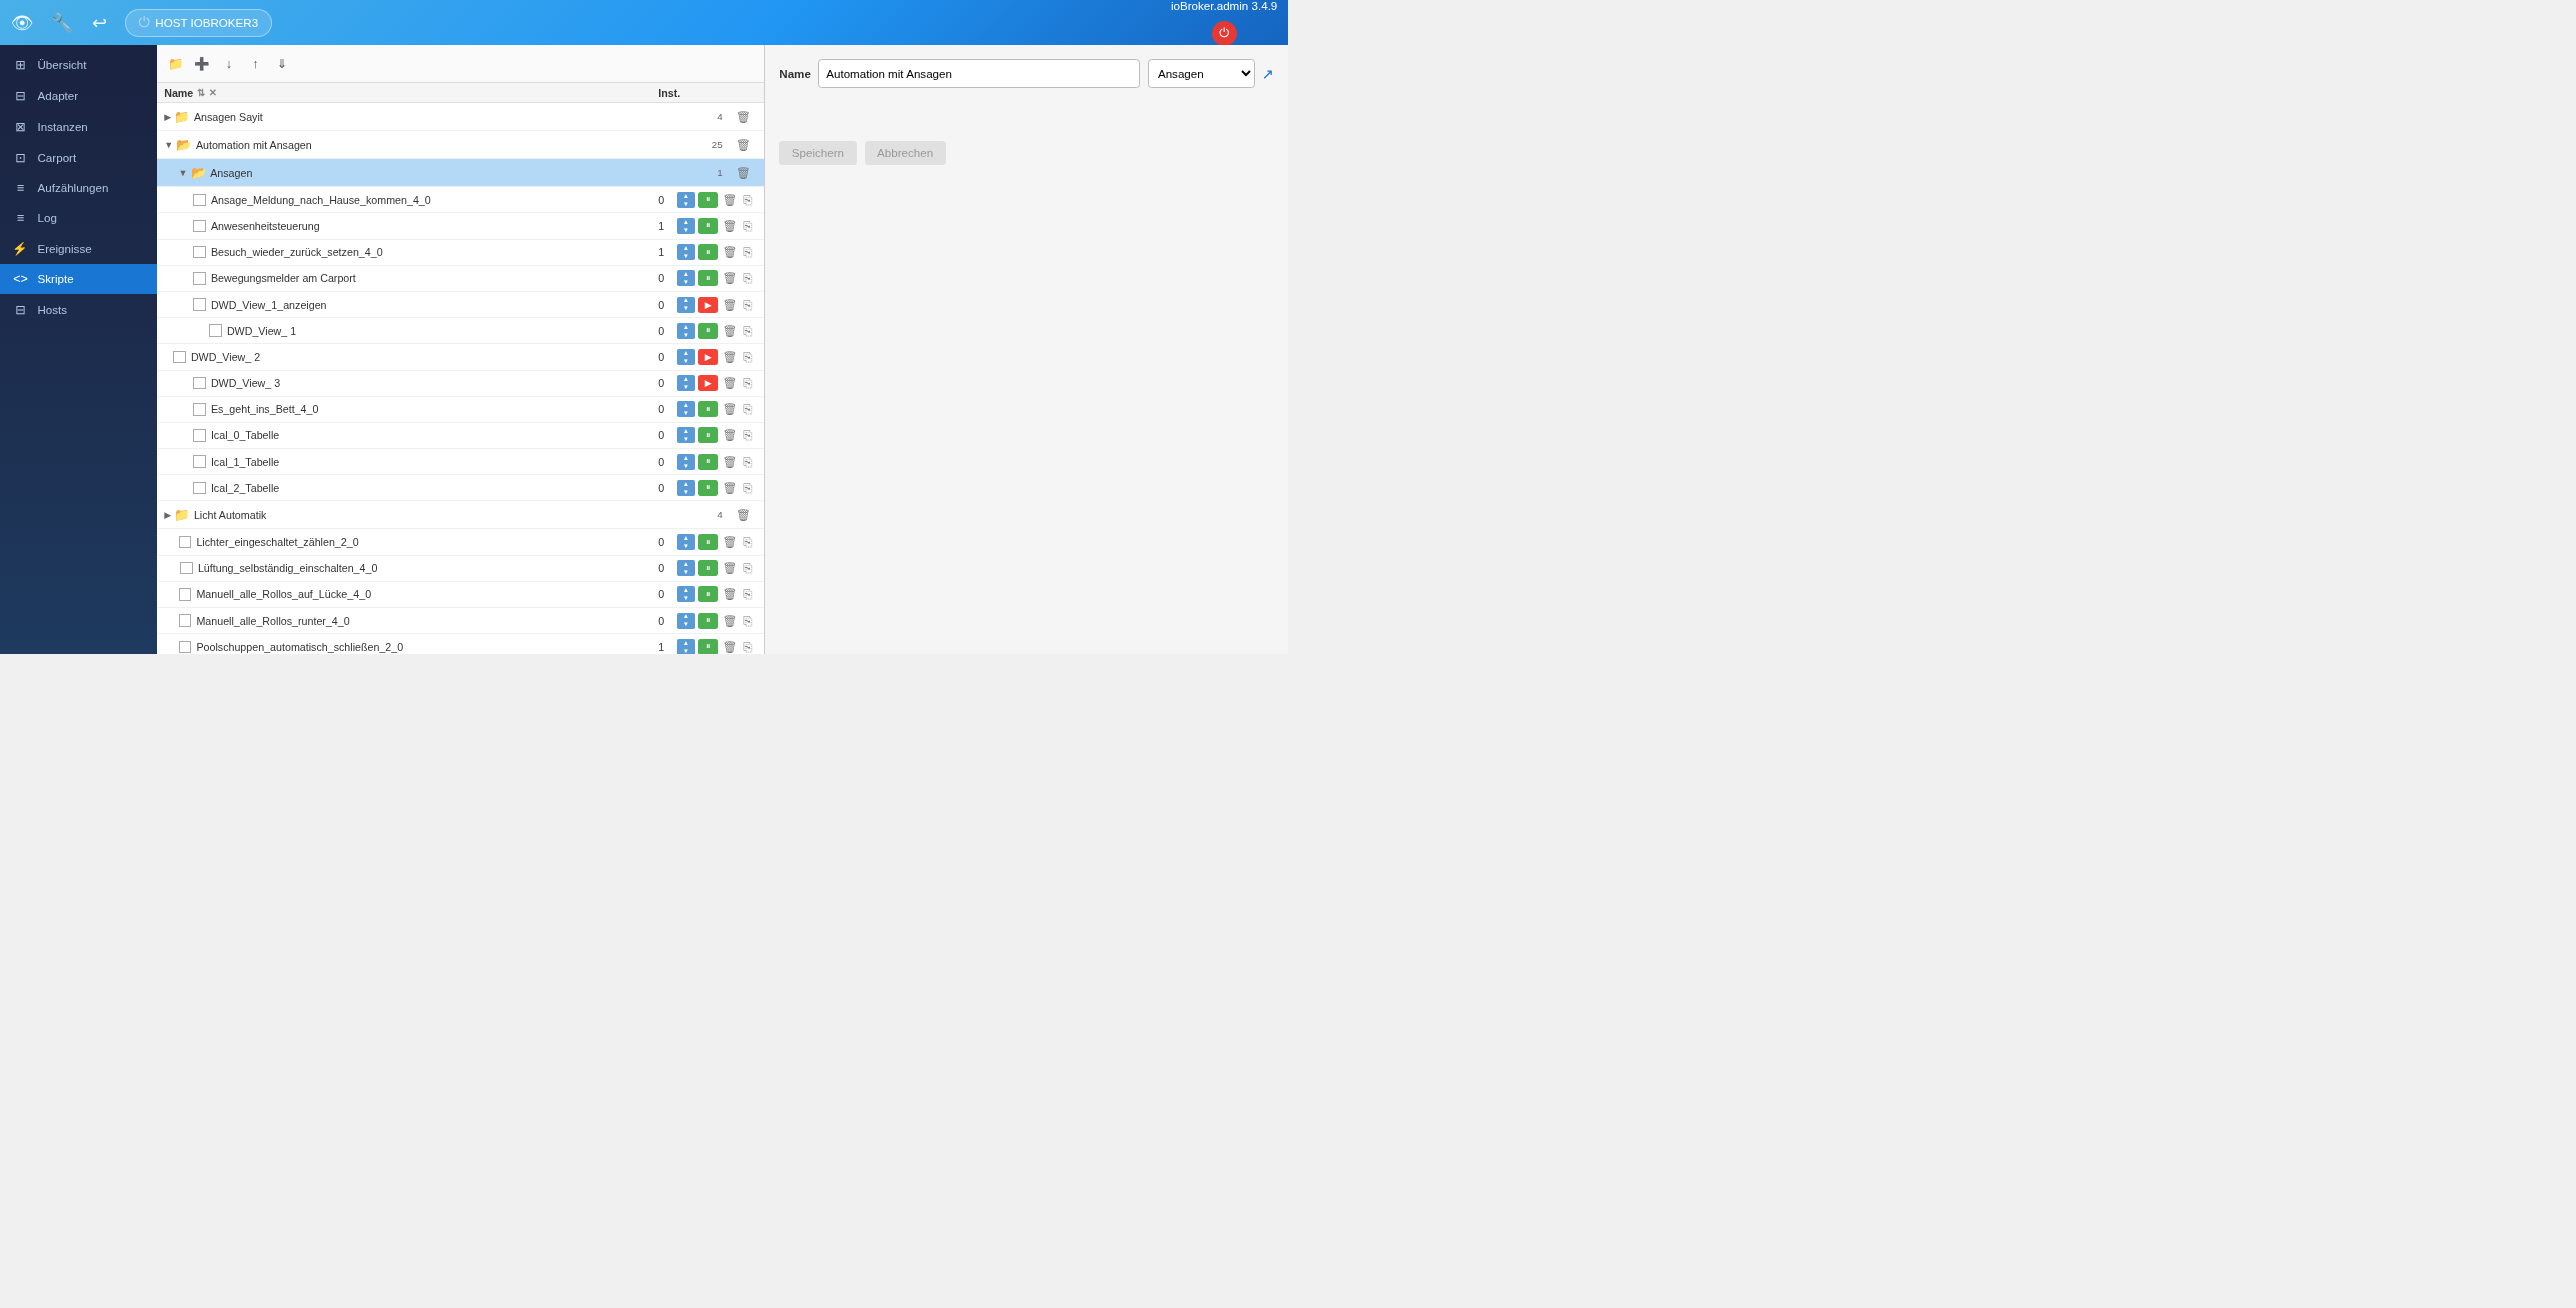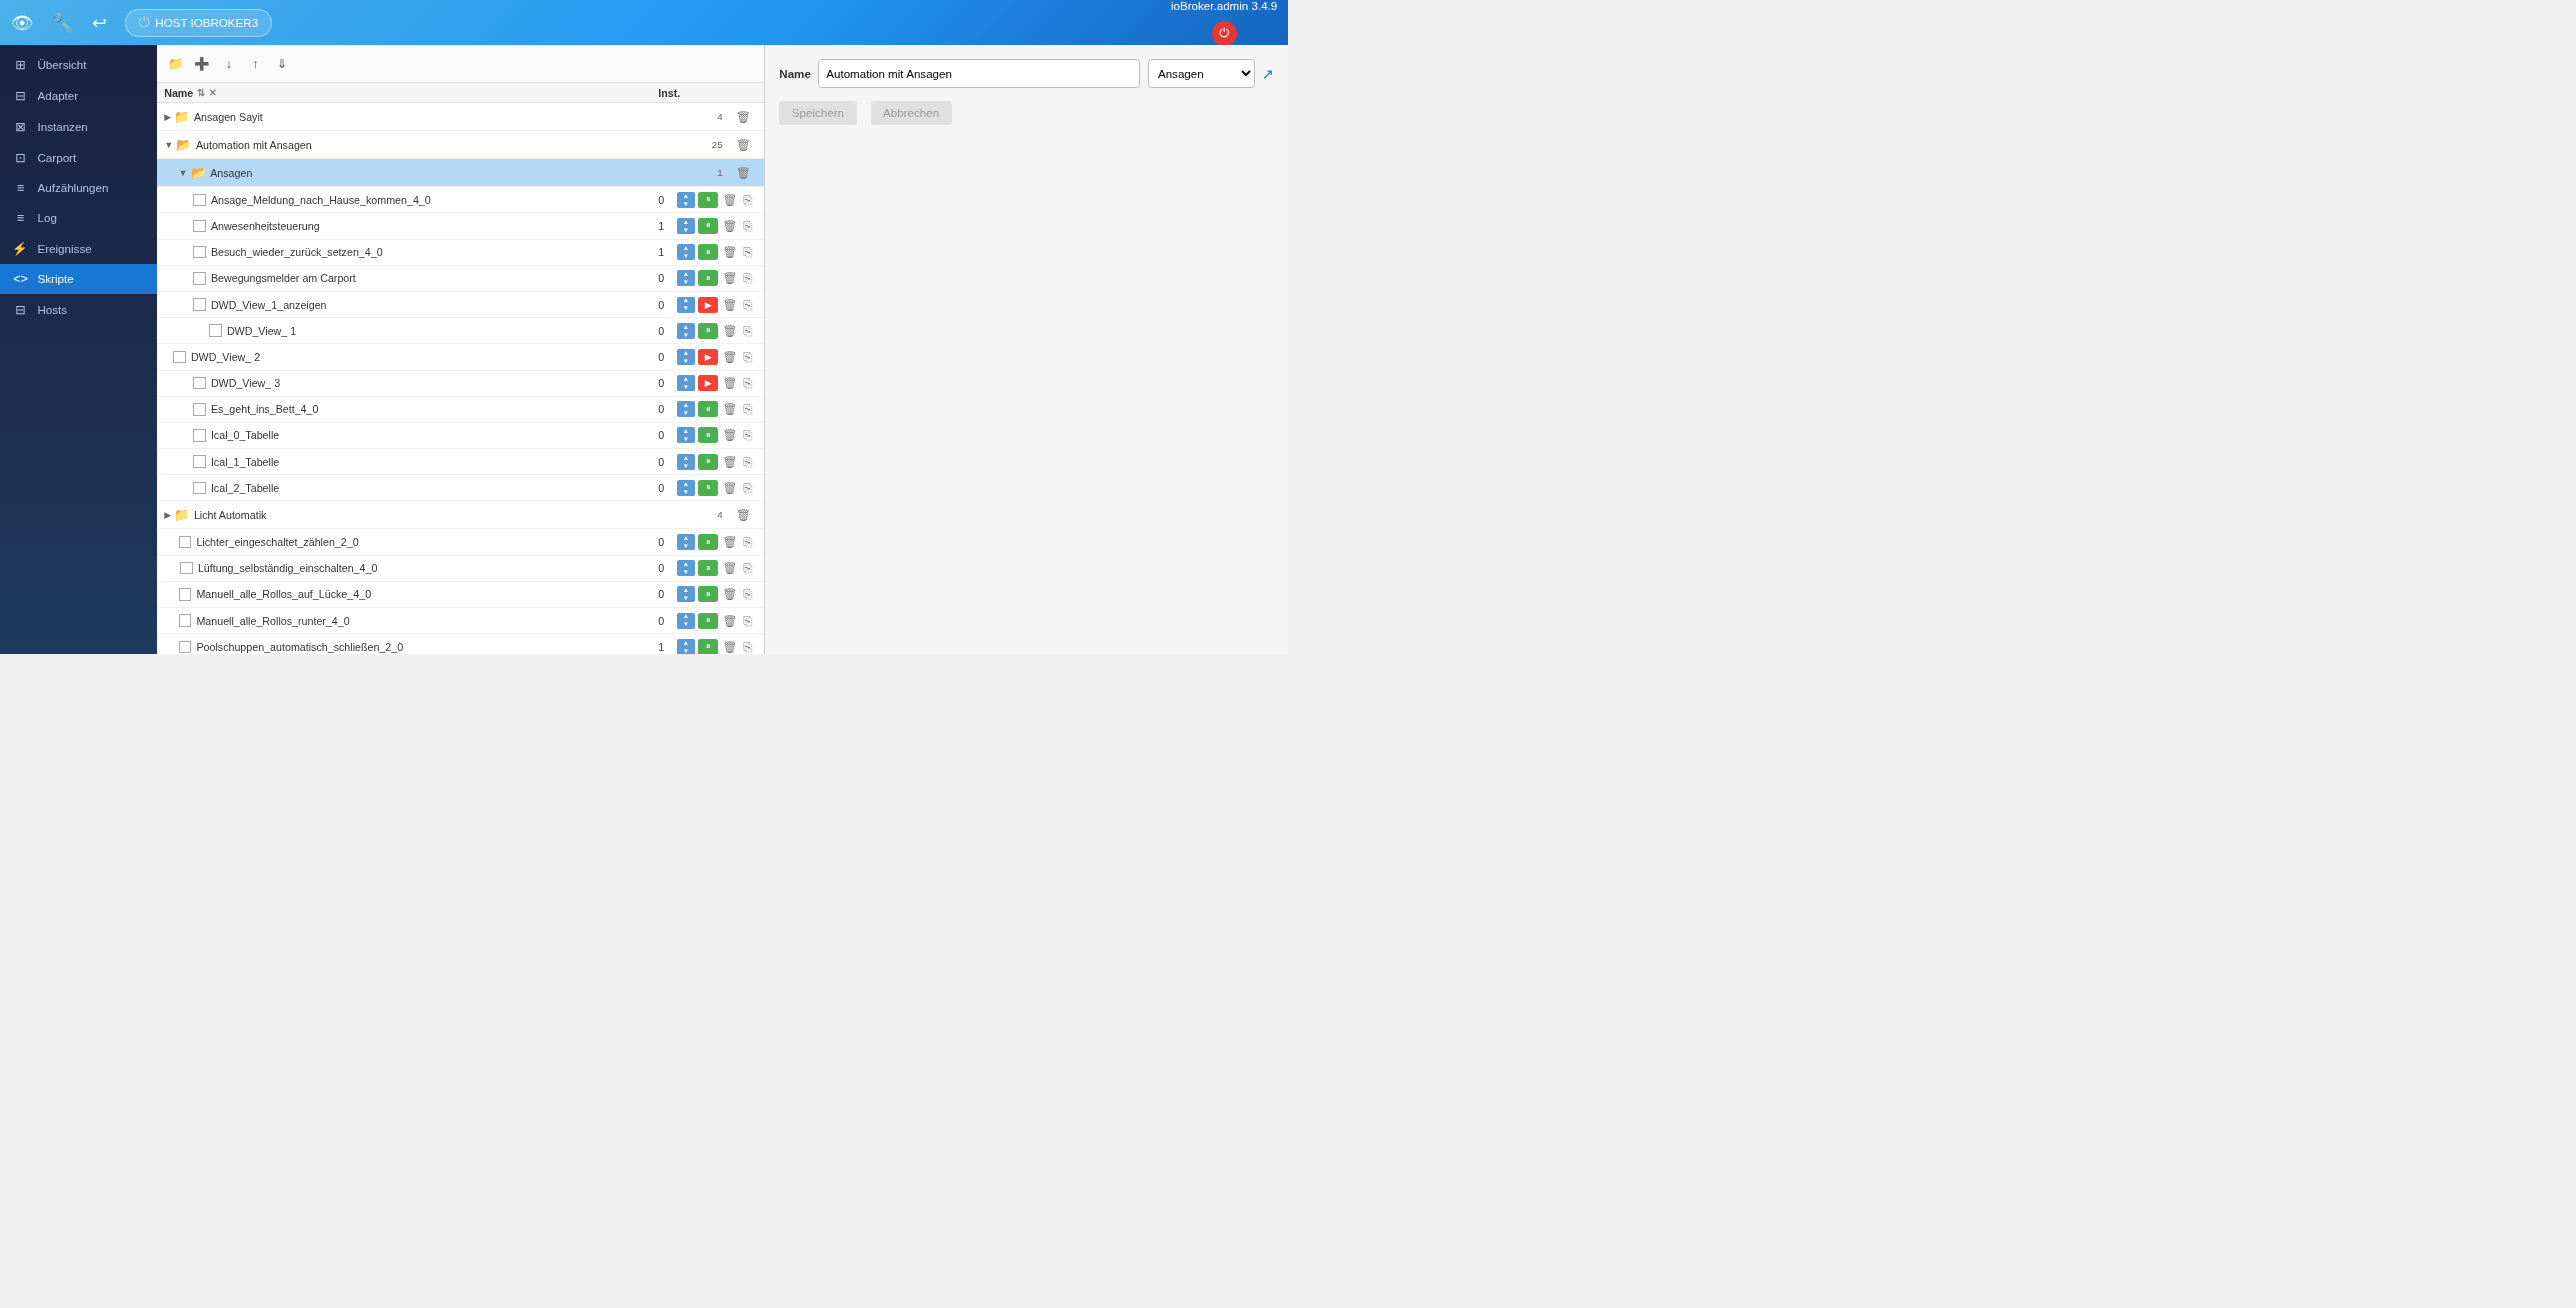--- a/index.html
+++ b/index.html
@@ -290,21 +290,22 @@
       background: white;
       min-width: 107px;
     }
     .detail-ext-icon {
       color: #1976d2;
       font-size: 14.3px;
       cursor: pointer;
     }
     .detail-actions {
       display: flex;
-      gap: 14px;
+      gap: 8px;
+      margin-top: 40px;
     }
     .save-btn {
       padding: 5.4px 12.5px;
       border: none;
       border-radius: 3.6px;
       background: #e0e0e0;
       color: #999;
       font-size: 11.6px;
       cursor: pointer;
     }

